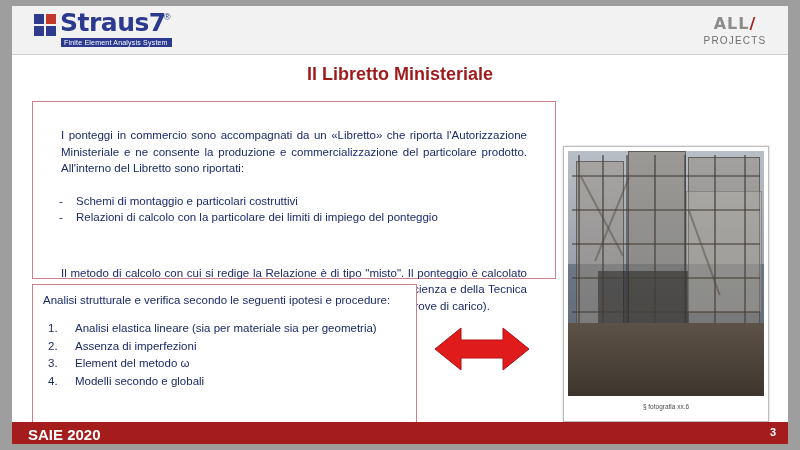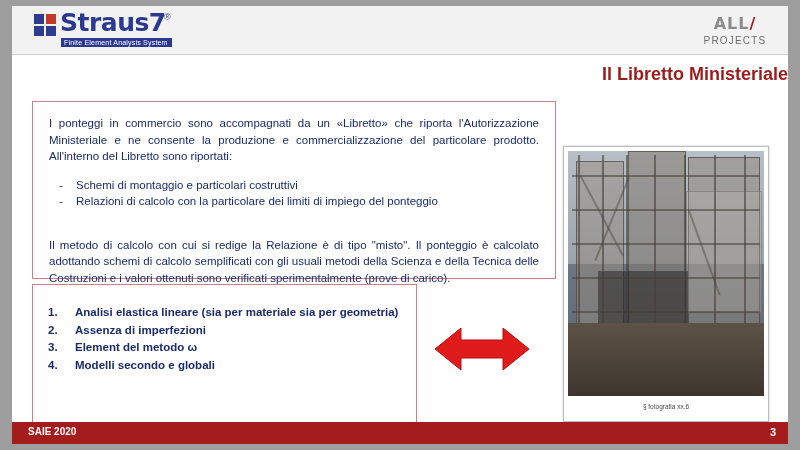--- a/index.html
+++ b/index.html
@@ -107,42 +107,42 @@
     color: #6f6f6f;
     letter-spacing: 1.2px;
   }
 
   
   .slide-title {
     position: absolute;
     left: 0;
     top: 58px;
     width: 776px;
-    text-align: right;
+    text-align: center;
     font-size: 18px;
     font-weight: bold;
     color: #9e1b1b;
   }
 
   
   .box {
     position: absolute;
     border: 1px solid #c9808a;
     box-sizing: border-box;
     background: #ffffff;
   }
   .box1 {
     left: 20px;
     top: 95px;
     width: 524px;
     height: 178px;
     padding: 9px 12px 6px 12px;
   }
   .box1 p {
-    margin: 4px;
+    margin: 16px;
     font-size: 11.5px;
     color: #1b2a6b;
     line-height: 16.5px;
     text-align: justify;
   }
   .box1 .bullets {
     margin: 12px;
     padding: 0;
     list-style: none;
   }
@@ -173,21 +173,20 @@
     margin: 0;
     font-size: 11.5px;
     color: #1b2a6b;
     line-height: 16px;
   }
   .box2 ol {
     margin: 12px 0 0 0;
     padding: 0;
     list-style: none;
     counter-reset: li;
-    font-weight: bold;
   }
   .box2 ol li {
     font-size: 11.5px;
     color: #1b2a6b;
     line-height: 16.5px;
     position: relative;
     padding-left: 32px;
     margin-bottom: 1px;
   }
   .box2 ol li::before {
@@ -293,21 +292,21 @@
     bottom: 0;
     width: 776px;
     height: 22px;
     background: #a51c1c;
     color: #ffffff;
   }
   .footer .label {
     position: absolute;
     left: 16px;
     top: 4px;
-    font-size: 10px;
+    font-size: 15px;
     font-weight: bold;
   }
   .footer .pagenum {
     position: absolute;
     right: 12px;
     top: 4px;
     font-size: 11px;
     font-weight: bold;
   }
 </style>
@@ -340,20 +339,21 @@
     <p>I ponteggi in commercio sono accompagnati da un «Libretto» che riporta l'Autorizzazione Ministeriale e ne consente la produzione e commercializzazione del particolare prodotto. All'interno del Libretto sono riportati:</p>
     <ul class="bullets">
       <li>Schemi di montaggio e particolari costruttivi</li>
       <li>Relazioni di calcolo con la particolare dei limiti di impiego del ponteggio</li>
     </ul>
     <div class="gap"></div>
     <p>Il metodo di calcolo con cui si redige la Relazione è di tipo "misto". Il ponteggio è calcolato adottando schemi di calcolo semplificati con gli usuali metodi della Scienza e della Tecnica delle Costruzioni e i valori ottenuti sono verificati sperimentalmente (prove di carico).</p>
   </div>
 
   <div class="box box2">
+    <p class="intro">Analisi strutturale e verifica secondo le seguenti ipotesi e procedure:</p>
     <ol>
       <li>Analisi elastica lineare (sia per materiale sia per geometria)</li>
       <li>Assenza di imperfezioni</li>
       <li>Element del metodo ω</li>
       <li>Modelli secondo e globali</li>
     </ol>
   </div>
 
   <div class="arrow-wrap">
     <svg width="94" height="46" viewBox="0 0 94 46">

